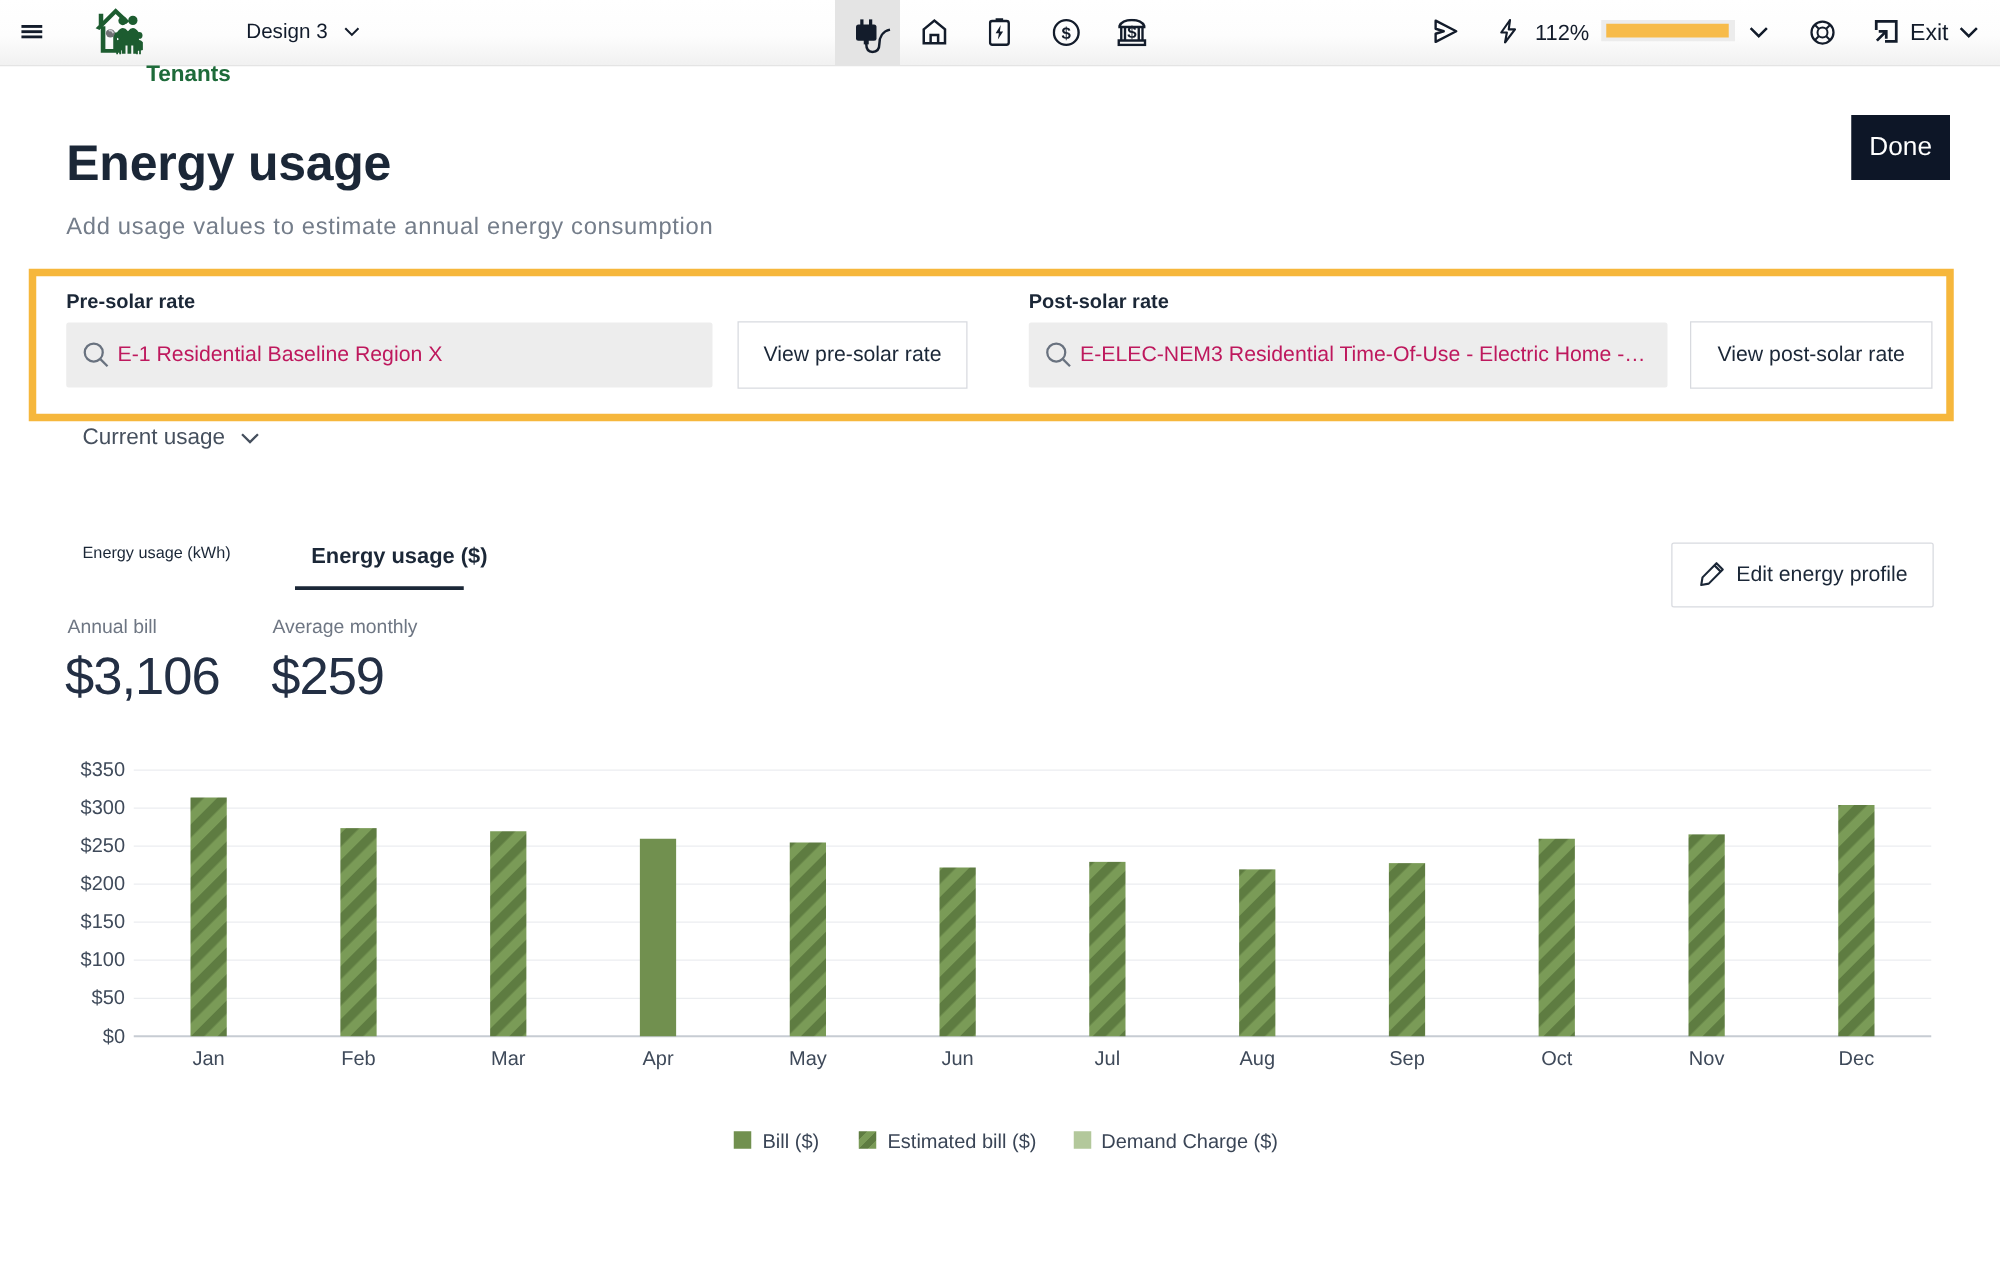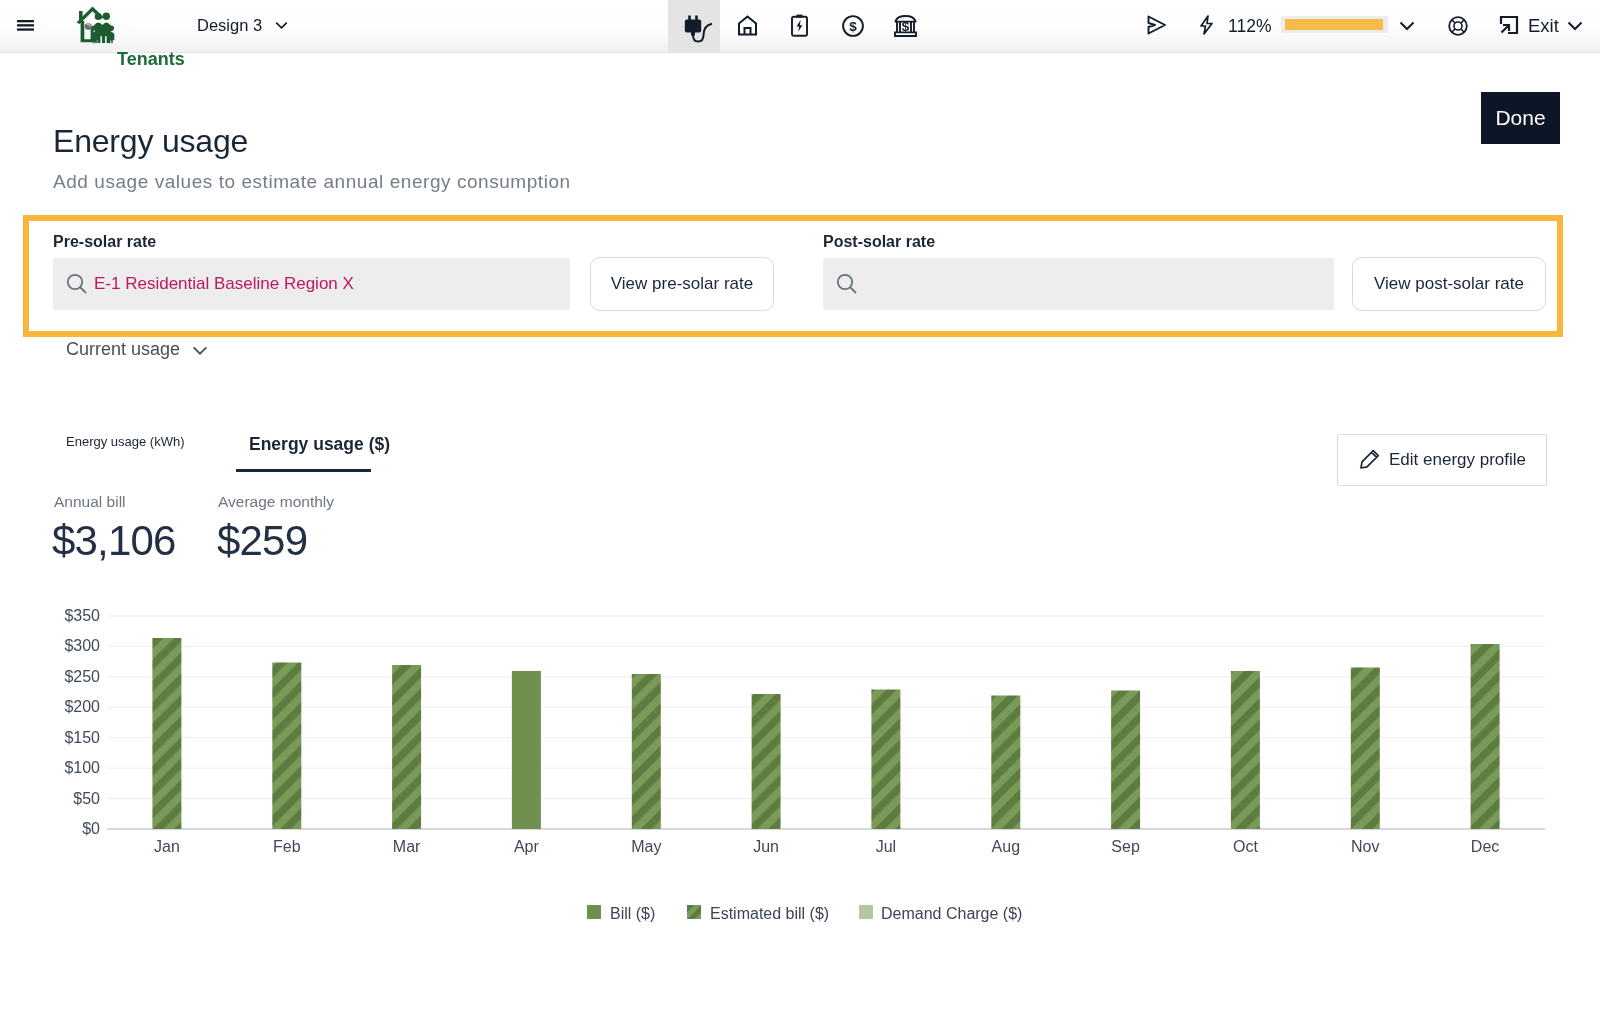--- a/index.html
+++ b/index.html
@@ -7,29 +7,29 @@
 .abs { position:absolute; }
 
 #hdr { position:absolute; left:0; top:0; width:1600px; height:53px;
   background:linear-gradient(180deg,#ffffff 0%,#fdfdfd 55%,#f1f1f1 100%);
   border-bottom:1px solid #e4e4e4; }
 #plugtab { position:absolute; left:668px; top:0; width:52px; height:52px; background:#e4e4e4; }
 .hico { position:absolute; top:14px; }
 #dsg { position:absolute; left:197px; top:16px; font-size:16.5px; color:#111b2b; }
 #tenants { position:absolute; left:117px; top:20px; font-size:18px; font-weight:bold; color:#1e6b3a;margin-top:29px; }
 
-h1 { position:absolute; left:53px; top:123px; font-size:32px; font-weight:400; color:#1b2737; letter-spacing:-0.2px; }
+h1 { position:absolute; left:53px; top:109px; font-size:40px; font-weight:700; color:#1b2737; letter-spacing:-0.2px; }
 #sub { position:absolute; left:53px; top:171px; font-size:19px; letter-spacing:0.55px; color:#747d8a; }
 #done { position:absolute; left:1481px; top:92px; width:79px; height:52px; background:#0d1627; color:#fff; font-size:21px; text-align:center; line-height:52px; }
 
 #ybox { position:absolute; left:23px; top:215px; width:1540px; height:122px; border:6px solid #f6b73c; background:#fff; }
 .rlabel { position:absolute; top:12px; font-size:16px; font-weight:bold; color:#1b2737; }
 .sinput { position:absolute; top:37px; height:52px; background:#ededed; border-radius:2px; color:#be185d; font-size:17px; }
 .sinput span { position:absolute; left:41px; top:16px; white-space:nowrap; overflow:hidden; }
-.sbtn { position:absolute; top:36px; height:54px; background:#fff; border:1px solid #d8dadf; font-size:17px; color:#1b2737; text-align:center; line-height:52px; border-radius:10px; }
+.sbtn { position:absolute; top:36px; height:54px; background:#fff; border:1px solid #d8dadf; font-size:17px; color:#1b2737; text-align:center; line-height:52px; border-radius:0; }
 
 #curr { position:absolute; left:66px; top:339px; font-size:18px; color:#46505e; }
 
 #tab1 { position:absolute; left:66px; top:434px; font-size:13px; color:#1b2737; }
 #tab2 { position:absolute; left:249px; top:434px; font-size:17.5px; font-weight:bold; color:#1b2737; }
 #tabline { position:absolute; left:236px; top:469px; width:135px; height:2.5px; background:#1b2737; }
 #editbtn { position:absolute; left:1337px; top:434px; width:210px; height:52px; background:#fff; border:1px solid #d8dadf; border-radius:2px; }
 #editbtn span { position:absolute; left:51px; top:15px; font-size:17px; color:#1b2737; }
 
 .slabel { position:absolute; top:493px; font-size:15.5px; color:#6e7683; }
@@ -144,20 +144,21 @@
   <div class="sinput" style="left:24px;width:517px">
       <span style="width:460px">E-1 Residential Baseline Region X</span>
     <svg class="abs" style="left:13px;top:15px" width="22" height="22" viewBox="0 0 22 22">
         <circle cx="9" cy="9" r="7.2" fill="none" stroke="#69727f" stroke-width="1.8"></circle>
         <path d="M 14.5 14.5 L 20 20" stroke="#69727f" stroke-width="1.8"></path>
       </svg>
   </div>
   <div class="sbtn" style="left:561px;width:184px">View pre-solar rate</div>
   <div class="rlabel" style="left:794px">Post-solar rate</div>
   <div class="sinput" style="left:794px;width:511px">
+      <span style="width:455px">E-ELEC-NEM3 Residential Time-Of-Use - Electric Home -…</span>
     <svg class="abs" style="left:13px;top:15px" width="22" height="22" viewBox="0 0 22 22">
         <circle cx="9" cy="9" r="7.2" fill="none" stroke="#69727f" stroke-width="1.8"></circle>
         <path d="M 14.5 14.5 L 20 20" stroke="#69727f" stroke-width="1.8"></path>
       </svg>
   </div>
   <div class="sbtn" style="left:1323px;width:194px">View post-solar rate</div>
 </div>
 
 <div id="curr">Current usage
   <svg style="margin-left:7px;vertical-align:-1px" width="16" height="10" viewBox="0 0 17 11">

